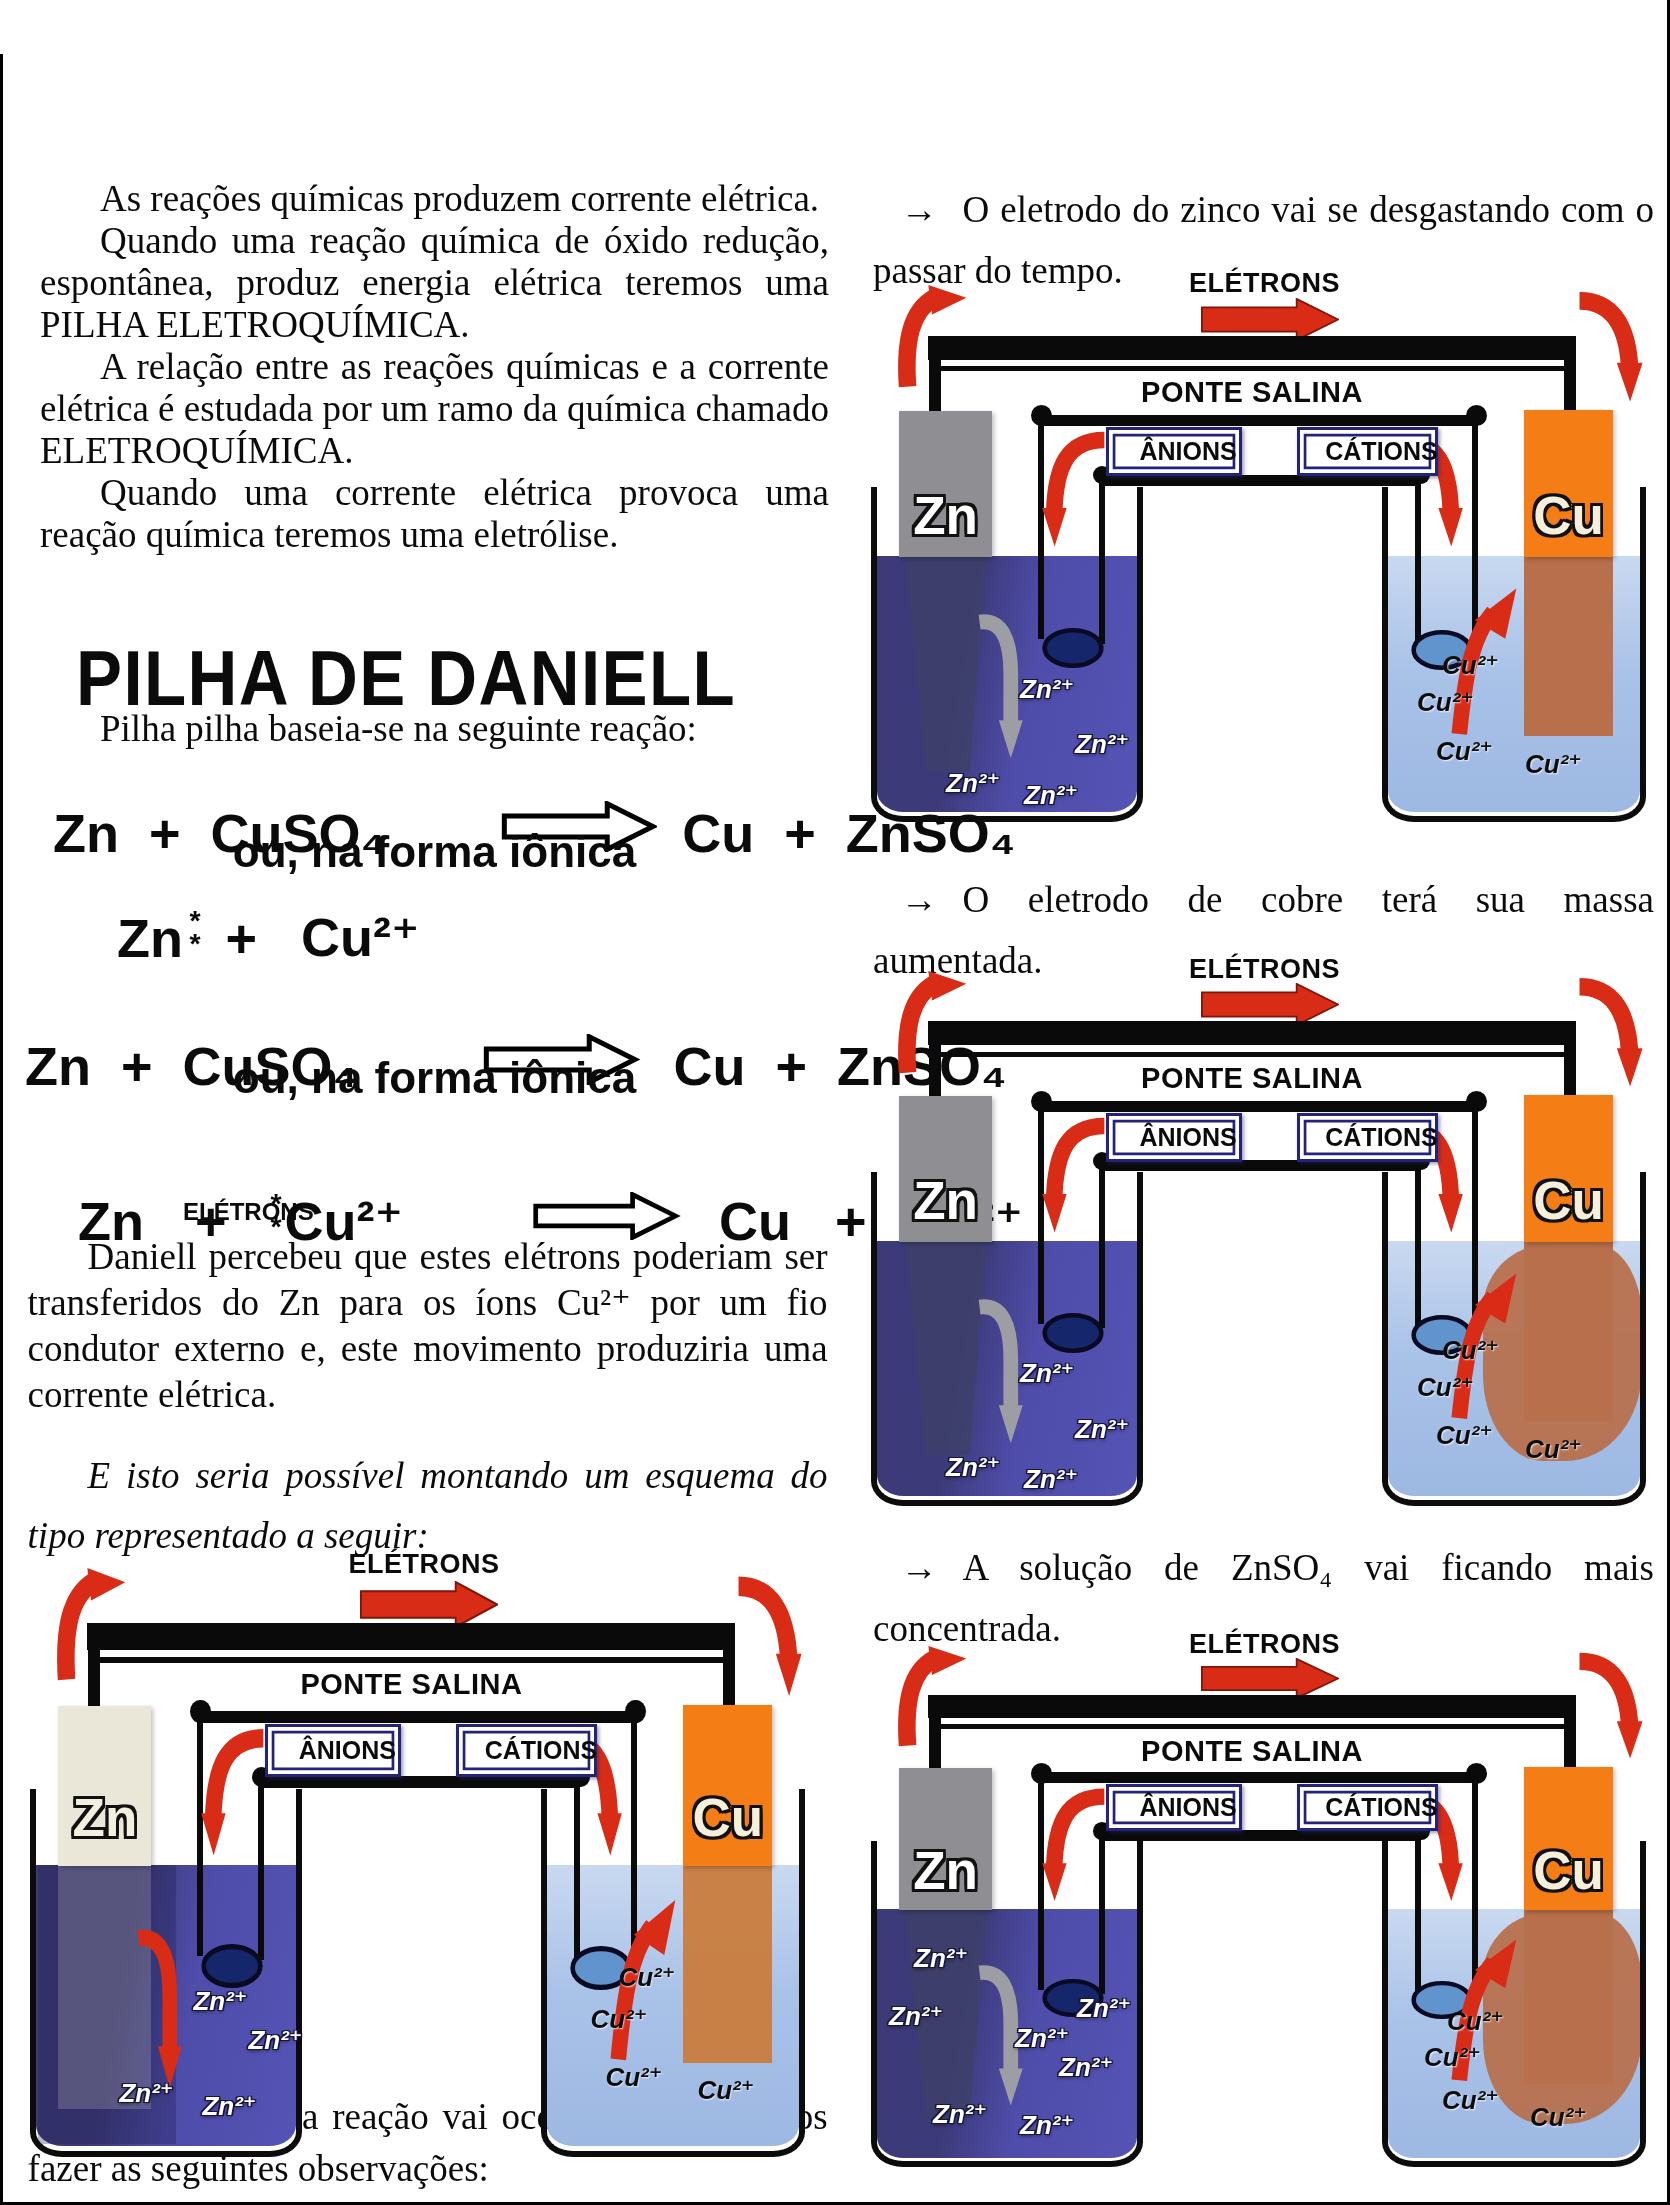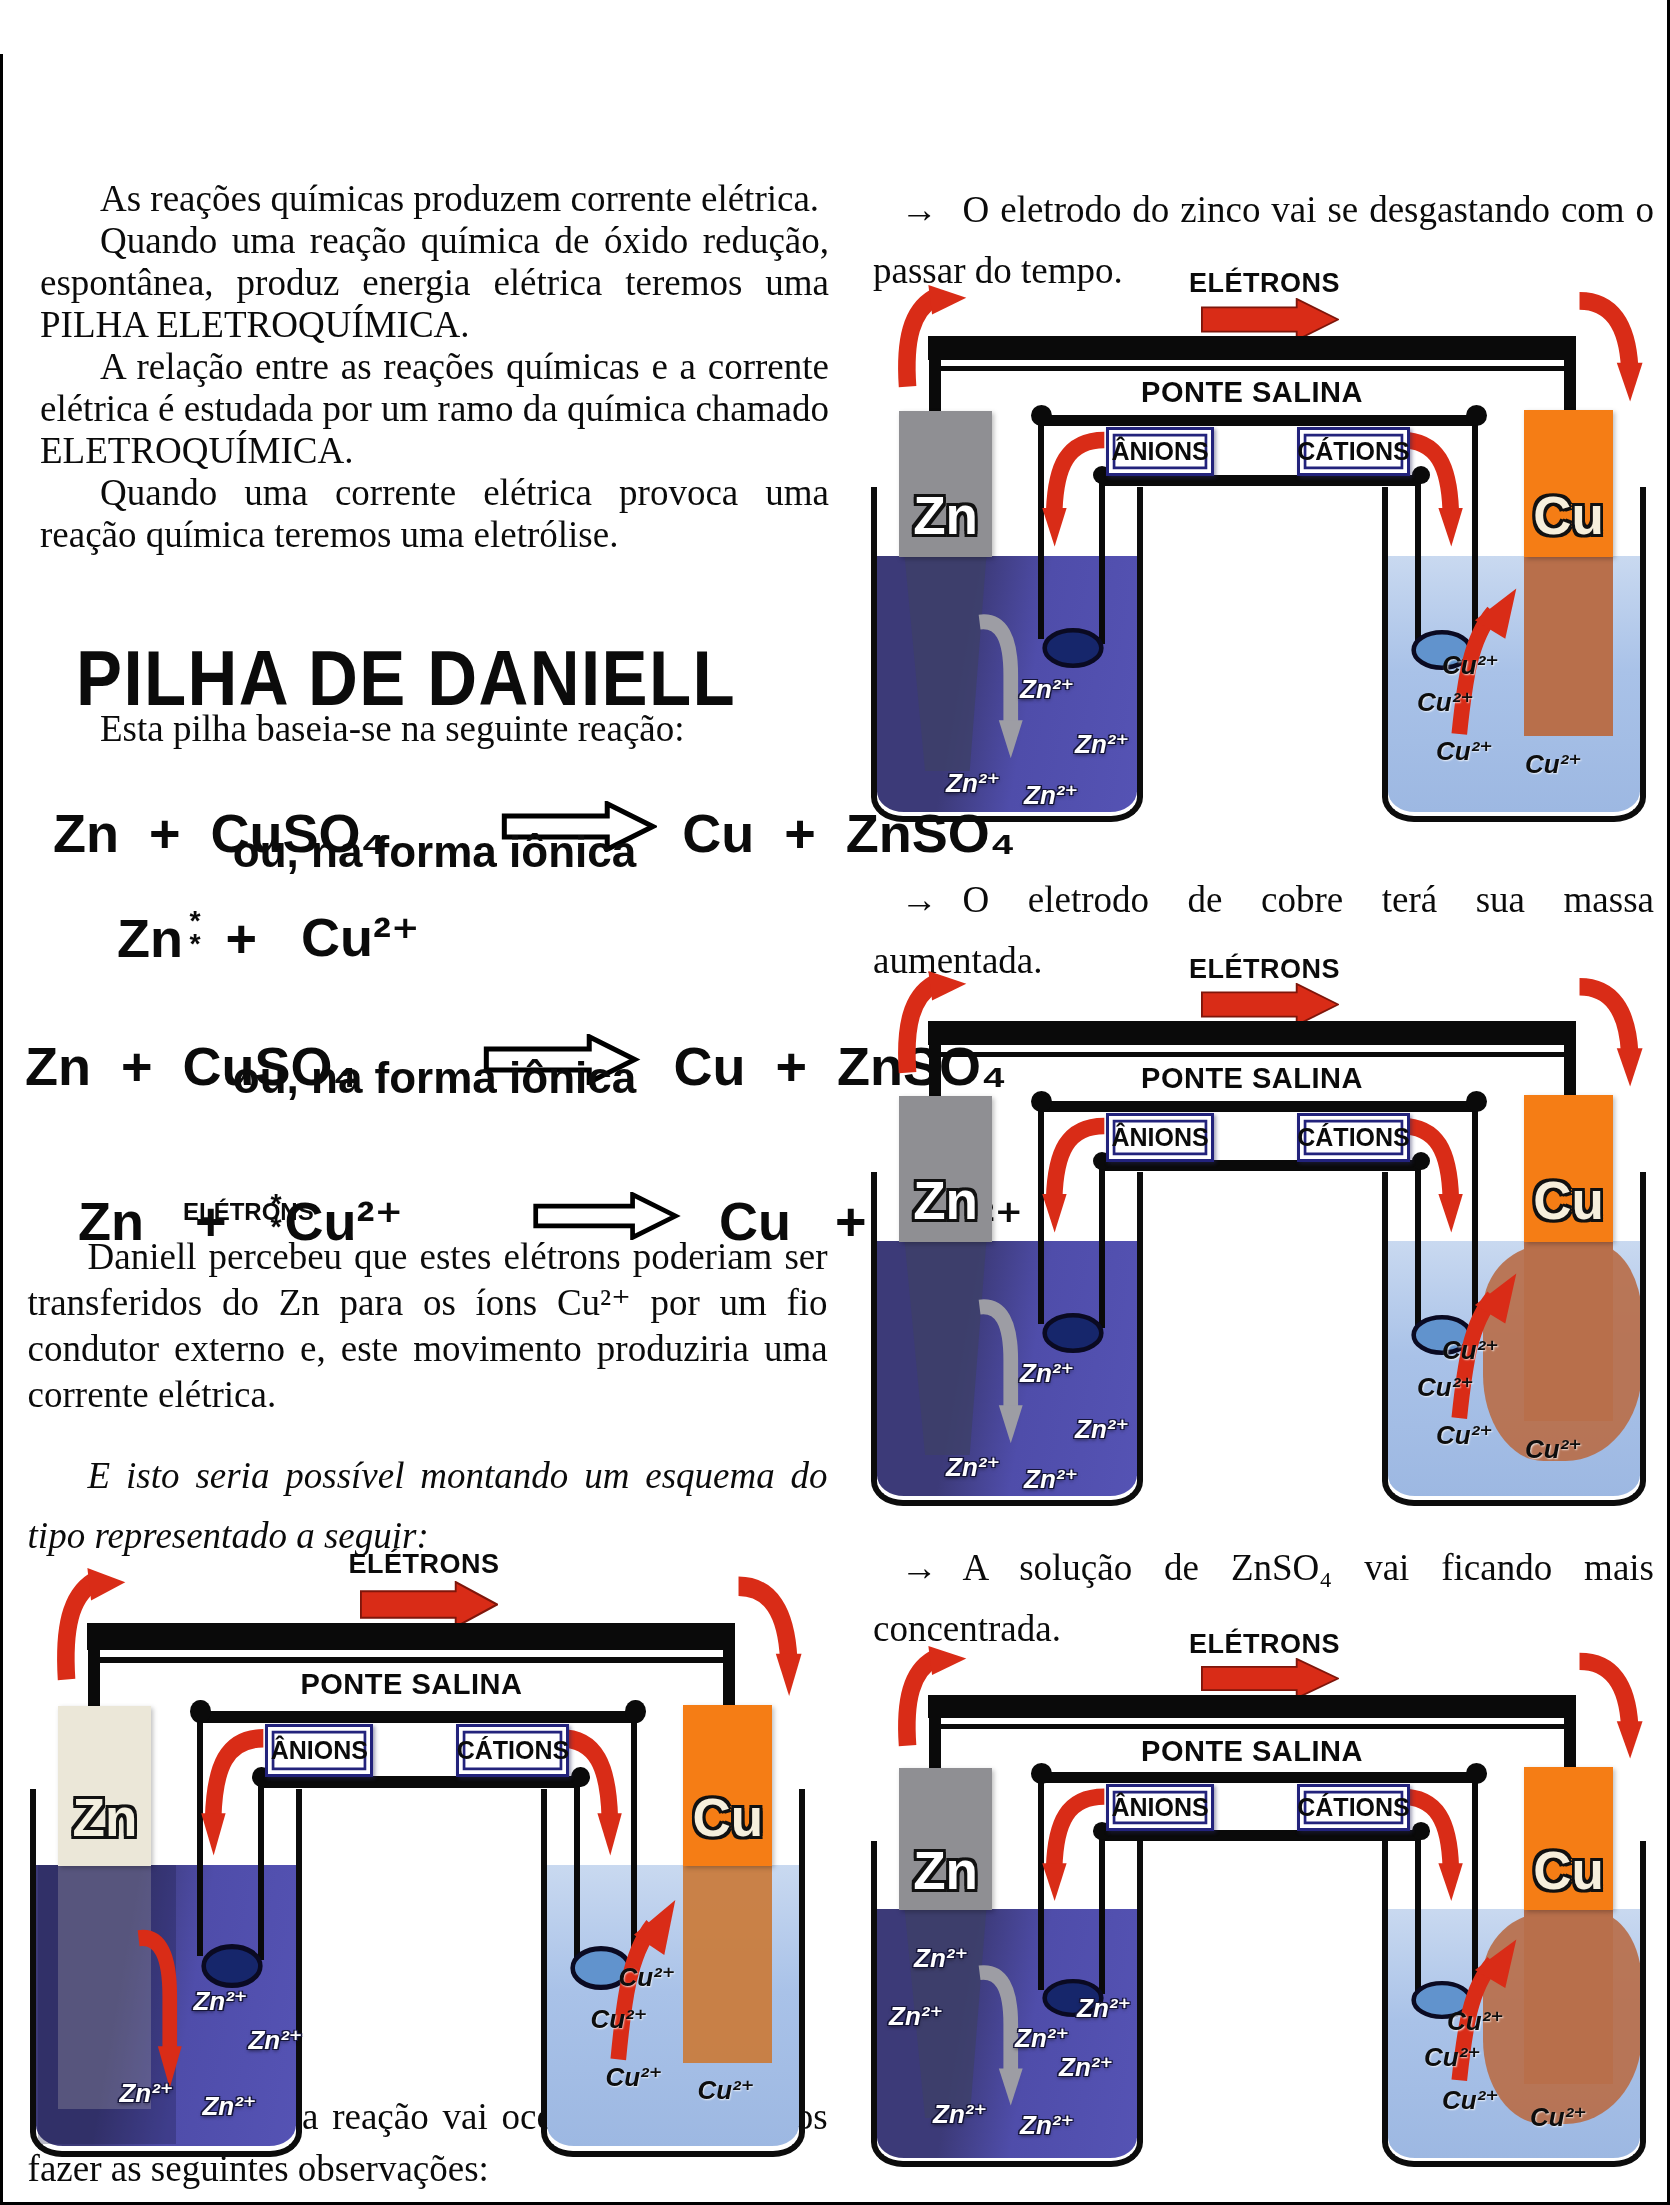--- a/index.html
+++ b/index.html
@@ -28,21 +28,21 @@
   .obs .arr{display:inline-block;margin-right:25px;}
   .loose{line-height:60px;}
   .closing{line-height:52px;}
   
   .dg-label{font-family:"Liberation Sans","DejaVu Sans",sans-serif;font-weight:900;
             font-size:27px;letter-spacing:0.5px;}
   .ponte{font-size:29px;}
   .bridge-box{background:#fff;border:3.2px solid #23237c;
       box-shadow:inset 0 0 0 3.7px #fff, inset 0 0 0 6.4px #23237c, 1.8px 2.3px 3.7px rgba(40,40,90,.45);
       display:flex;align-items:center;justify-content:center;
-      font-family:"Liberation Sans","DejaVu Sans",sans-serif;font-weight:900;font-size:25px;}
+      font-family:"Liberation Sans","DejaVu Sans",sans-serif;font-weight:900;font-size:25px;padding-left:28px;}
   .electrode-label{font-family:"Liberation Sans","DejaVu Sans",sans-serif;font-weight:900;
       font-size:53px;
       text-shadow:-2.8px -2.8px 0 #111,2.8px -2.8px 0 #111,-2.8px 2.8px 0 #111,2.8px 2.8px 0 #111,
                   -2.8px 0 0 #111,2.8px 0 0 #111,0 -2.8px 0 #111,0 2.8px 0 #111;}
   .ion{font-family:"Liberation Sans","DejaVu Sans",sans-serif;font-weight:900;font-style:italic;
        font-size:26px;white-space:nowrap;}
   .ion-zn{color:#fff;text-shadow:-1.4px -1.4px 0 #16163a,1.4px -1.4px 0 #16163a,-1.4px 1.4px 0 #16163a,
           1.4px 1.4px 0 #16163a,0 2.3px 3.7px rgba(0,0,0,.55);}
   .ion-cu{color:#0d0d0d;text-shadow:0.9px 0.9px 1.8px rgba(255,255,255,.8);}
   .wire{background:#0a0a0a;}
@@ -63,21 +63,21 @@
 
   <div class="abs serif" style="left:40px;top:178px;width:789px;">
     <p>As reações químicas produzem corrente elétrica.</p>
     <p>Quando uma reação química de óxido redução, espontânea, produz energia elétrica teremos uma PILHA ELETROQUÍMICA.</p>
     <p>A relação entre as reações químicas e a corrente elétrica é estudada por um ramo da química chamado ELETROQUÍMICA.</p>
     <p>Quando uma corrente elétrica provoca uma reação química teremos uma eletrólise.</p>
   </div>
 
   <div class="abs heading" style="left:76px;top:633px;">PILHA DE DANIELL</div>
   <div class="abs serif" style="left:40px;top:708px;width:789px;">
-    <p>Esta pilha baseia-se na seguinte reação:</p>
+    <p>Pilha pilha baseia-se na seguinte reação:</p>
   </div>
 
   <div class="abs eq" style="left:53px;top:739px;">
     <span class="tok">Zn  +  CuSO₄</span>
     <span class="tok" style="margin:0 25px;">
       <svg width="156" height="51" viewBox="0 0 340 112">
           <polygon points="6,33 232,33 232,6 332,56 232,106 232,79 6,79" fill="#fff" stroke="#000" stroke-width="11"></polygon>
         </svg>
     </span>
     <span class="tok">Cu  +  ZnSO₄</span>

